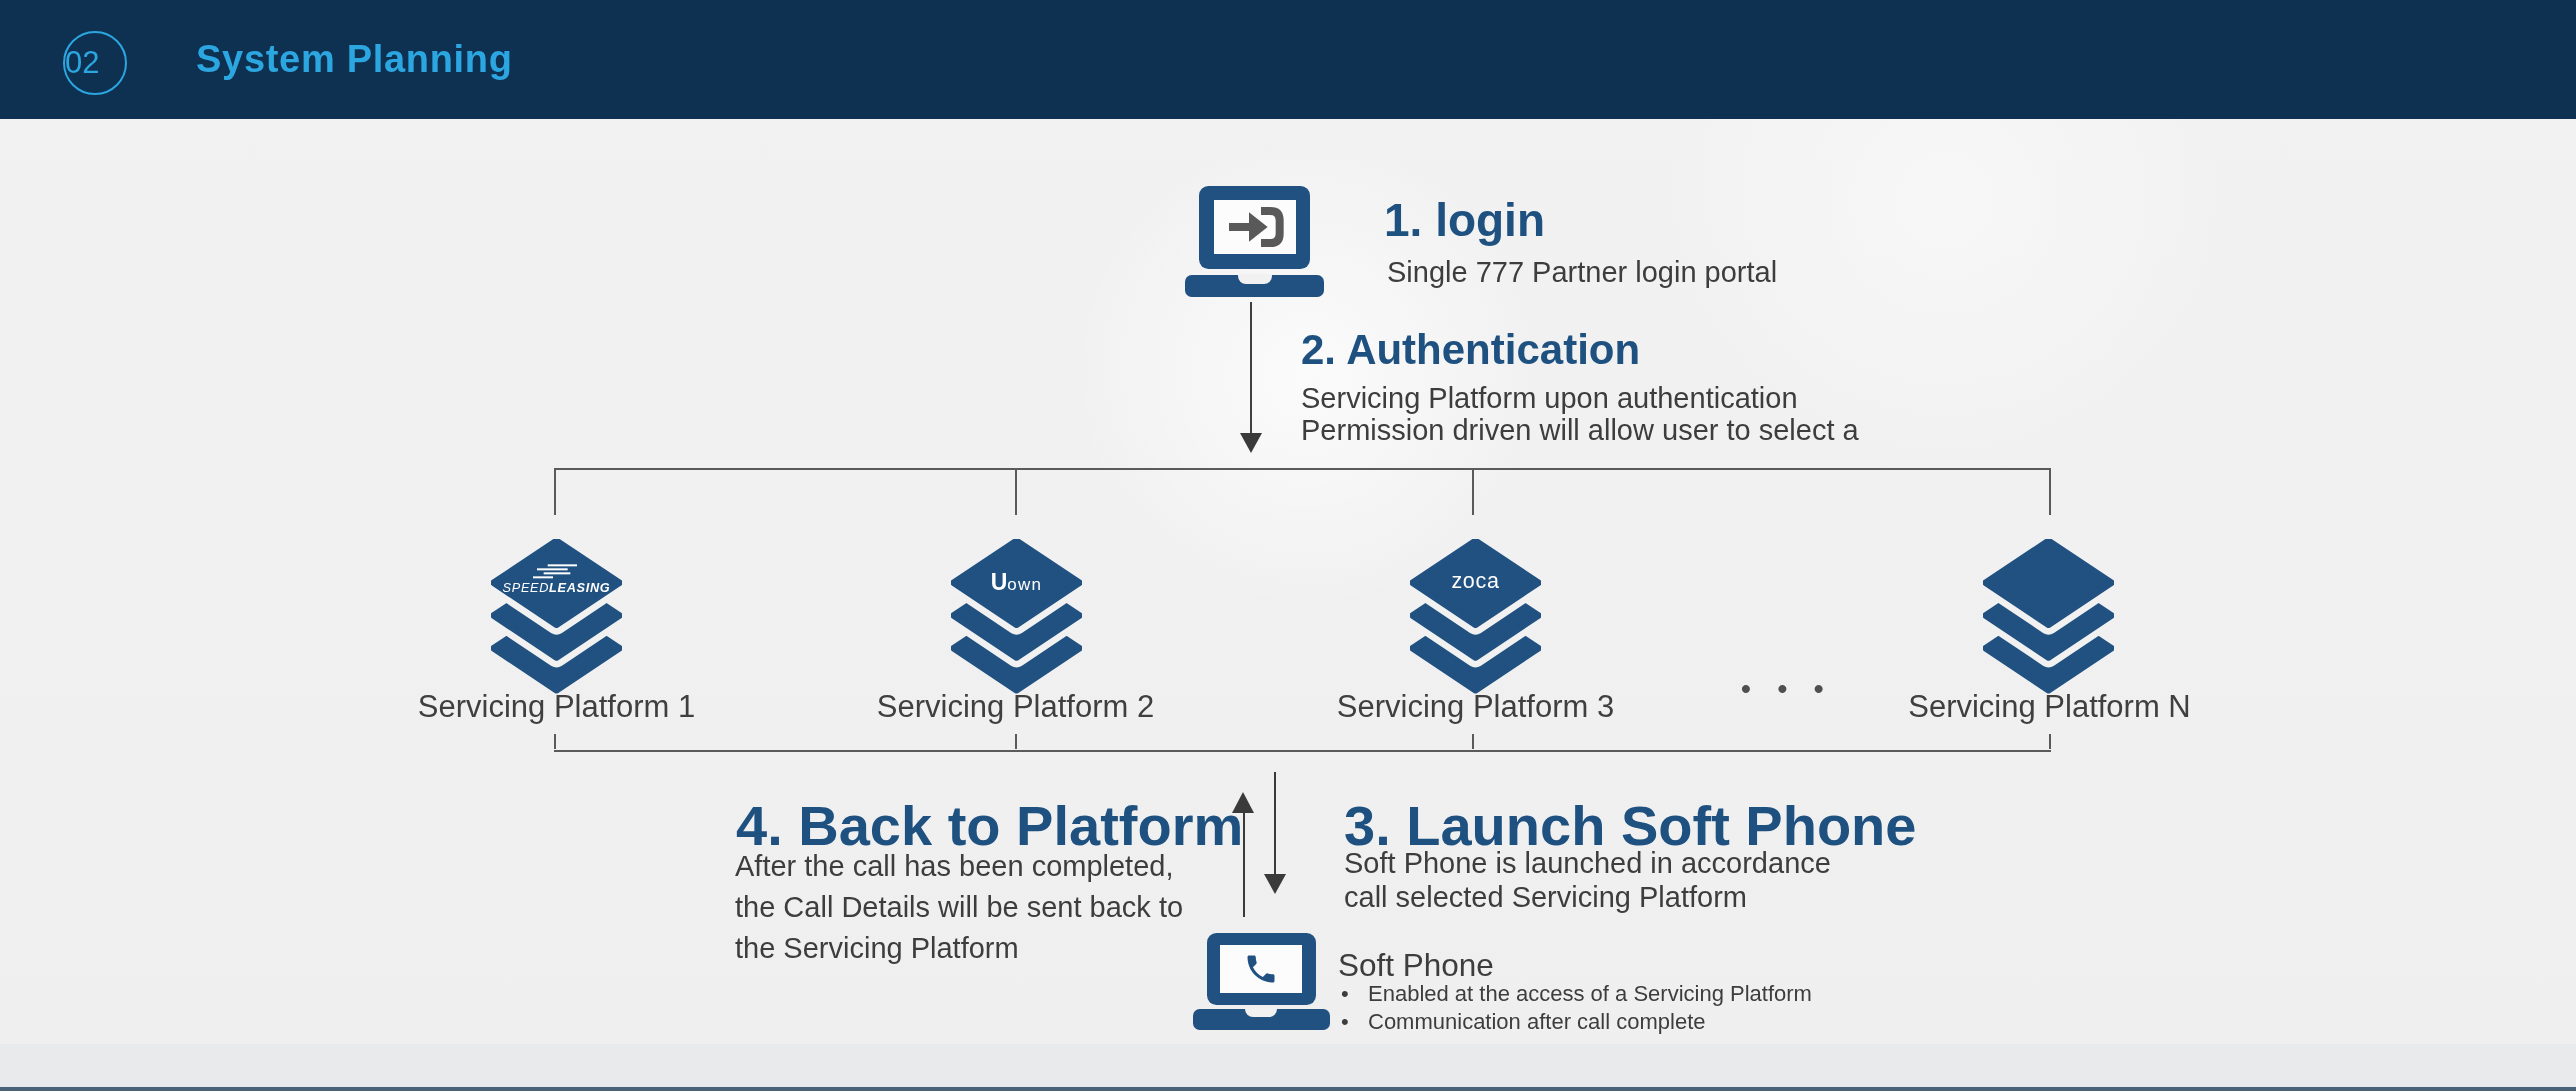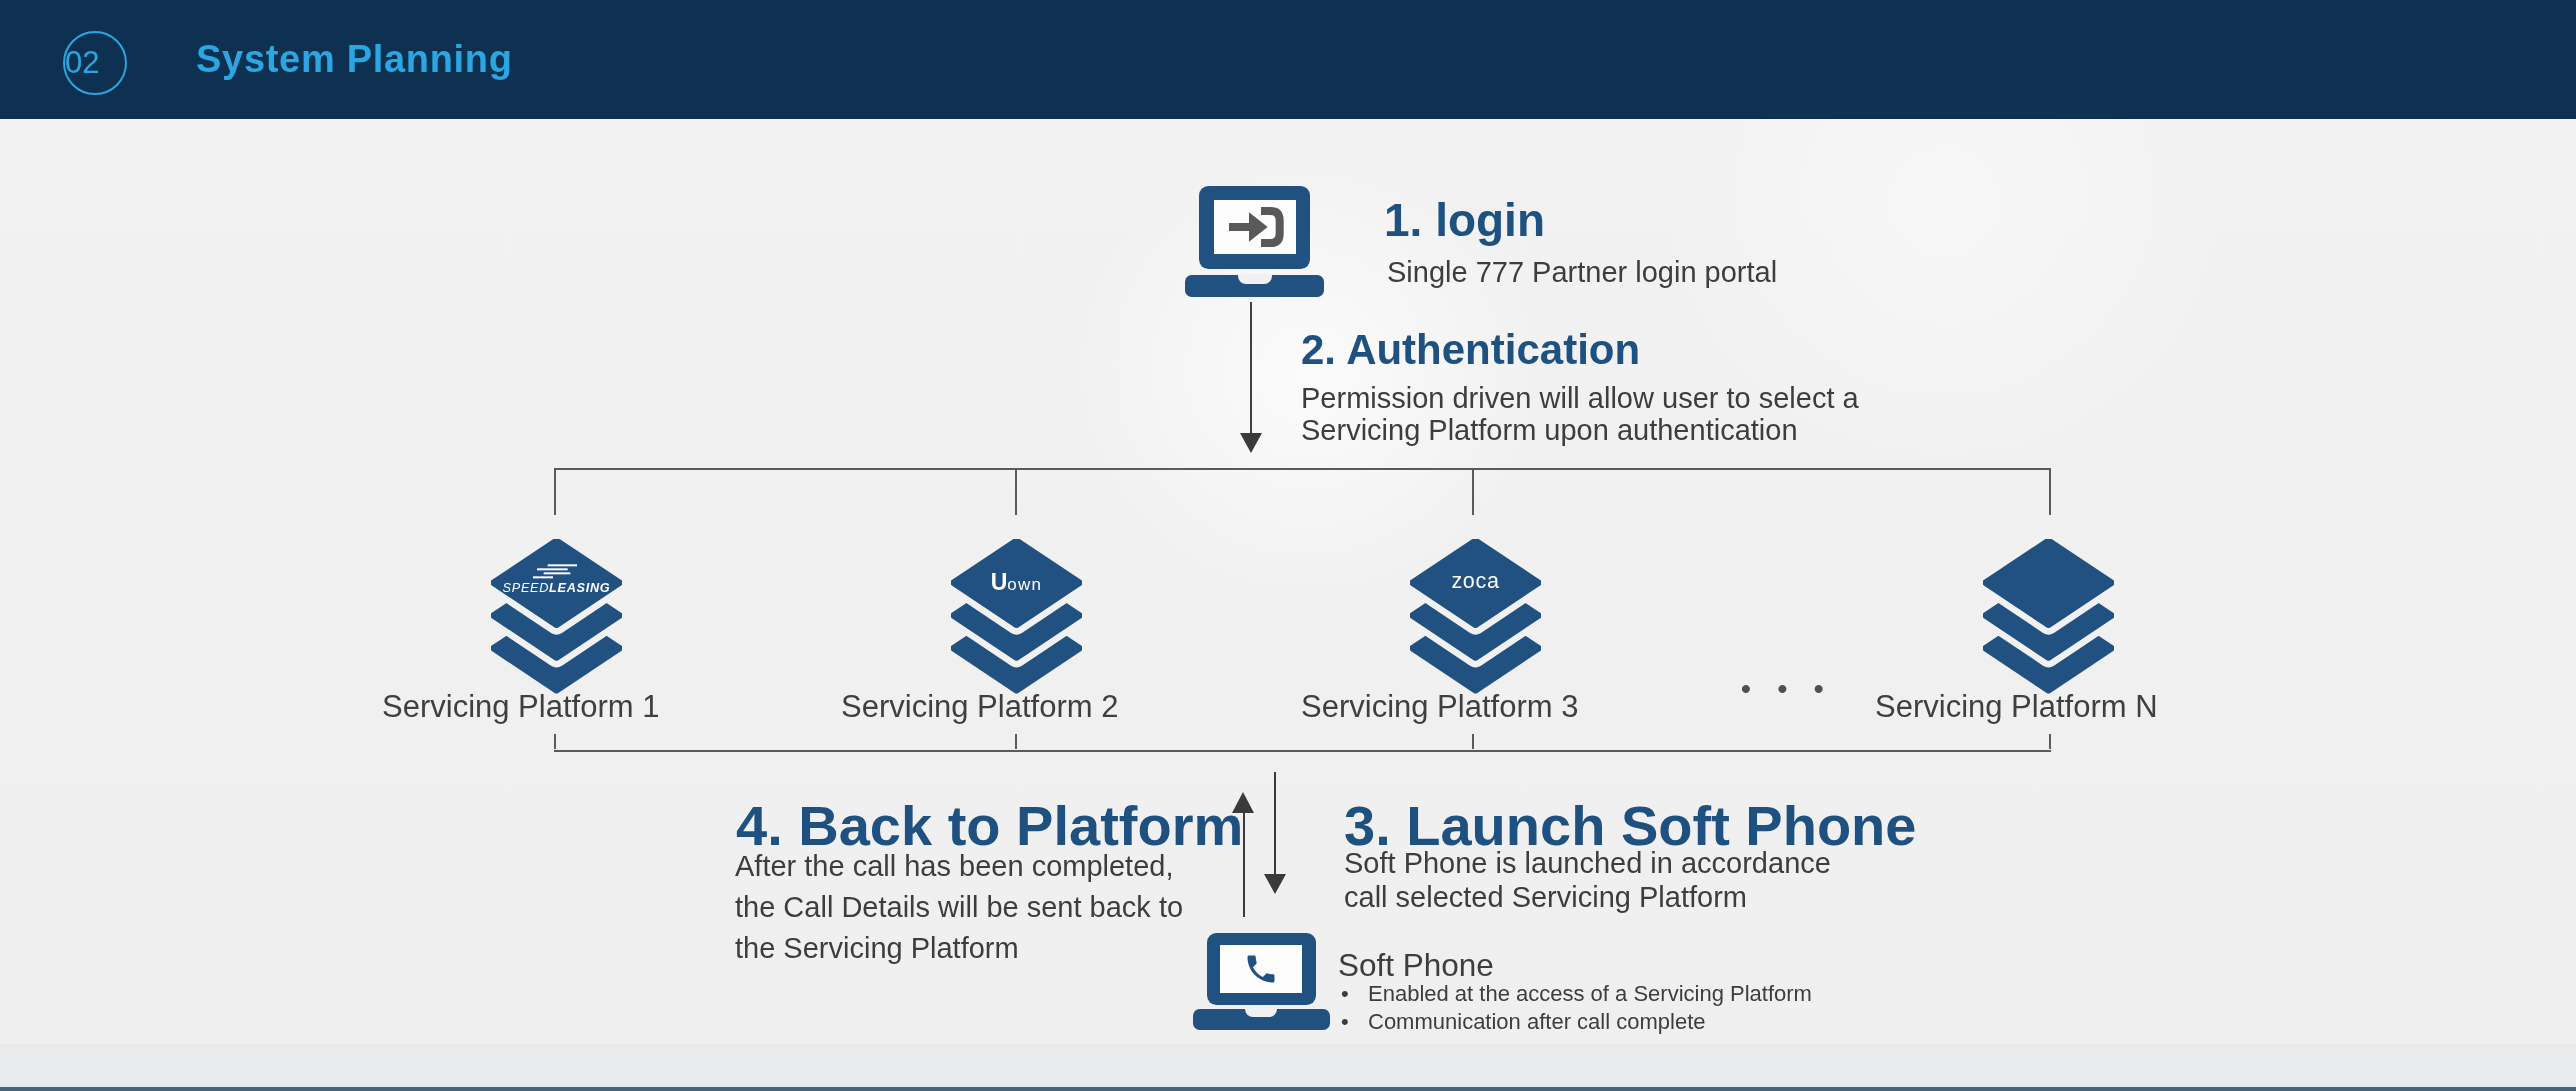--- a/index.html
+++ b/index.html
@@ -13,21 +13,21 @@
   
   .hdr{left:0;top:0;width:2576px;height:119px;background:#0e3152;}
   .hdr-circle{left:63px;top:31px;width:64px;height:64px;border:2.7px solid #2ca6e0;border-radius:50%;
               color:#2ca6e0;font-size:31px;display:flex;align-items:center;justify-content:flex-start;box-sizing:border-box;}
   .hdr-title{left:196px;top:0;height:119px;display:flex;align-items:center;
              font-size:38px;font-weight:bold;color:#2ca6e0;letter-spacing:0.7px;}
   
   .h-step{font-weight:bold;color:#1e5180;font-size:56px;white-space:nowrap;}
   .h-login{font-size:46px;}
   .desc{color:#3d3d3d;font-size:29px;white-space:nowrap;}
-  .plat-label{width:349px;font-size:31px;color:#3f3f3f;white-space:nowrap;}
+  .plat-label{width:349px;text-align:center;font-size:31px;color:#3f3f3f;white-space:nowrap;}
   .sp-title{font-size:31.5px;color:#3d3d3d;}
   .sp-bullet{font-size:22px;color:#3d3d3d;line-height:27.5px;white-space:nowrap;display:flex;}
   .sp-bullet .dot{width:27px;}
   
   .line{background:#5a5a5a;}
   .arrow-head-down{width:0;height:0;border-left:11.4px solid transparent;border-right:11.4px solid transparent;border-top:20px solid #3a3a3a;}
   .arrow-head-up{width:0;height:0;border-left:11.4px solid transparent;border-right:11.4px solid transparent;border-bottom:21.5px solid #3a3a3a;}
   
   .lap-screen{background:#205180;border-radius:9.4px;}
   .lap-inner{background:#fcfcfd;}
@@ -66,22 +66,22 @@
     </div>
   </div>
   <div class="abs lap-base" style="left:1185px;top:275px;width:139px;height:21.5px;"></div>
   <div class="abs lap-notch" style="left:1238px;top:274px;width:34px;height:10px;"></div>
 
   <div class="abs h-step h-login" style="left:1384px;top:193px;">1. login</div>
   <div class="abs desc" style="left:1387px;top:256px;">Single 777 Partner login portal</div>
 
   <div class="abs h-step" style="left:1301px;top:326px;font-size:42px;">2. Authentication</div>
   <div class="abs desc" style="left:1301px;top:382px;line-height:32px;">
+    <div>Servicing Platform upon authentication</div>
     <div>Permission driven will allow user to select a</div>
-    <div>Servicing Platform upon authentication</div>
   </div>
 
   <div class="abs line" style="left:1250px;top:302px;width:2px;height:134px;background:#404040;"></div>
   <div class="abs arrow-head-down" style="left:1240px;top:433px;"></div>
 
   <div class="abs line" style="left:554px;top:468px;width:1497px;height:2px;"></div>
   <div class="abs line" style="left:554px;top:470px;width:2px;height:45px;"></div>
   <div class="abs line" style="left:1015px;top:470px;width:2px;height:45px;"></div>
   <div class="abs line" style="left:1472px;top:470px;width:2px;height:45px;"></div>
   <div class="abs line" style="left:2049px;top:470px;width:2px;height:45px;"></div>

